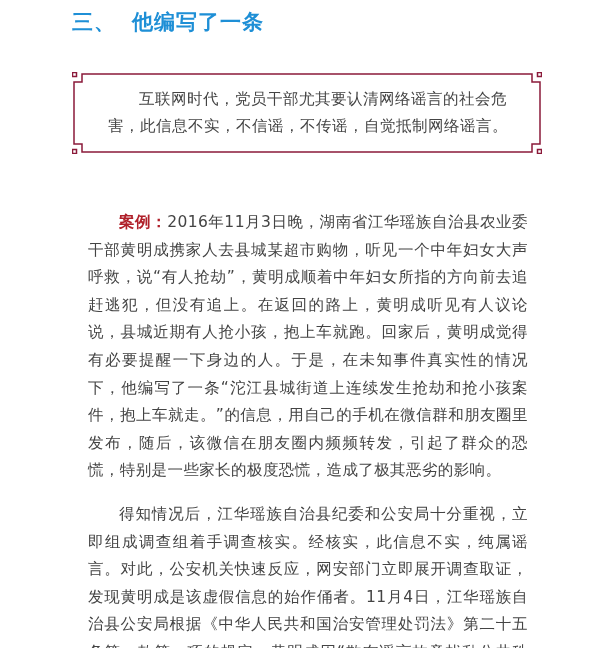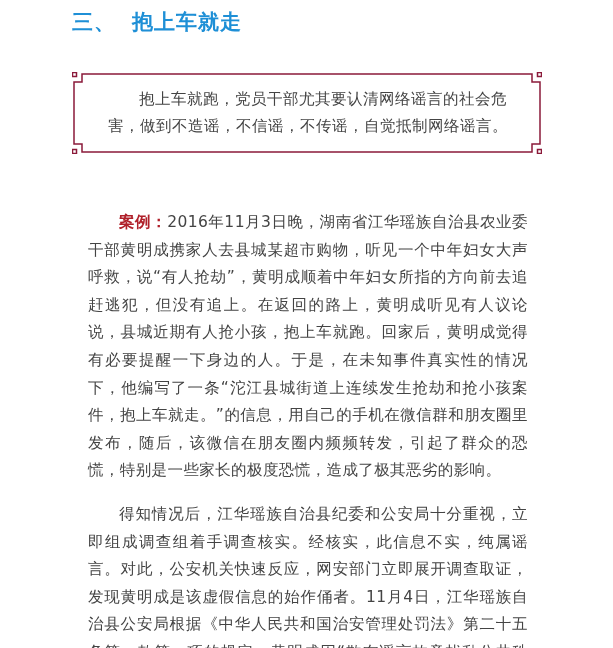--- a/index.html
+++ b/index.html
@@ -14,34 +14,34 @@
                 line-height: 27px; color: #444; text-indent: 2em; letter-spacing: 0.5px; }
   .article { position: absolute; left: 72px; top: 193px; width: 472px; font-size: 15.5px;
              line-height: 27.6px; color: #444; letter-spacing: 0.4px; }
   .article p { margin: 16px; text-indent: 2em; text-align: justify; }
   .case-label { color: #b0202a; font-weight: bold; }
 </style>
 </head>
 <body>
 
 <div class="heading">
-  <span class="num">三、</span><span>抱上车就走</span>
+  <span class="num">三、</span><span>他编写了一条</span>
 </div>
 
 <div class="frame">
   <svg width="470" height="82" viewBox="0 0 470 82">
     <g fill="none" stroke="#8b1a3a" stroke-width="1.5">
 
       <path d="M10 2 H460 V10 H468 V72 H460 V80 H10 V72 H2 V10 H10 Z"></path>
 
       <rect x="0.5" y="0.5" width="4" height="4"></rect>
       <rect x="465.5" y="0.5" width="4" height="4"></rect>
       <rect x="0.5" y="77.5" width="4" height="4"></rect>
       <rect x="465.5" y="77.5" width="4" height="4"></rect>
     </g>
   </svg>
-  <div class="frame-text">抱上车就跑，党员干部尤其要认清网络谣言的社会危害，做到不造谣，不信谣，不传谣，自觉抵制网络谣言。</div>
+  <div class="frame-text">互联网时代，党员干部尤其要认清网络谣言的社会危害，此信息不实，不信谣，不传谣，自觉抵制网络谣言。</div>
 </div>
 
 <div class="article">
   <p><span class="case-label">案例：</span><span>2016年11月3日晚，湖南省江华瑶族自治县农业委干部黄明成携家人去县城某超市购物，听见一个中年妇女大声呼救，说“有人抢劫”，黄明成顺着中年妇女所指的方向前去追赶逃犯，但没有追上。在返回的路上，黄明成听见有人议论说，县城近期有人抢小孩，抱上车就跑。回家后，黄明成觉得有必要提醒一下身边的人。于是，在未知事件真实性的情况下，他编写了一条“沱江县城街道上连续发生抢劫和抢小孩案件，抱上车就走。”的信息，用自己的手机在微信群和朋友圈里发布，随后，该微信在朋友圈内频频转发，引起了群众的恐慌，特别是一些家长的极度恐慌，造成了极其恶劣的影响。</span></p>
   <p>得知情况后，江华瑶族自治县纪委和公安局十分重视，立即组成调查组着手调查核实。经核实，此信息不实，纯属谣言。对此，公安机关快速反应，网安部门立即展开调查取证，发现黄明成是该虚假信息的始作俑者。11月4日，江华瑶族自治县公安局根据《中华人民共和国治安管理处罚法》第二十五条第一款第一项的规定，黄明成因“散布谣言故意扰乱公共秩序”被行政拘留五日。2017年1月，黄明成受到党内警告处分。</p>
 </div>
 
 </body></html>

